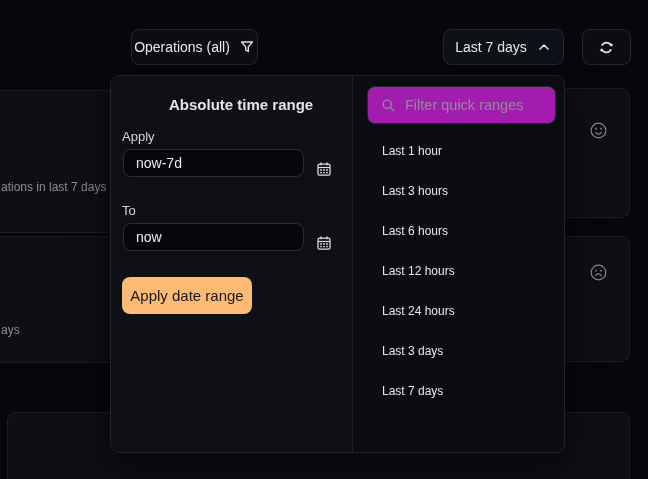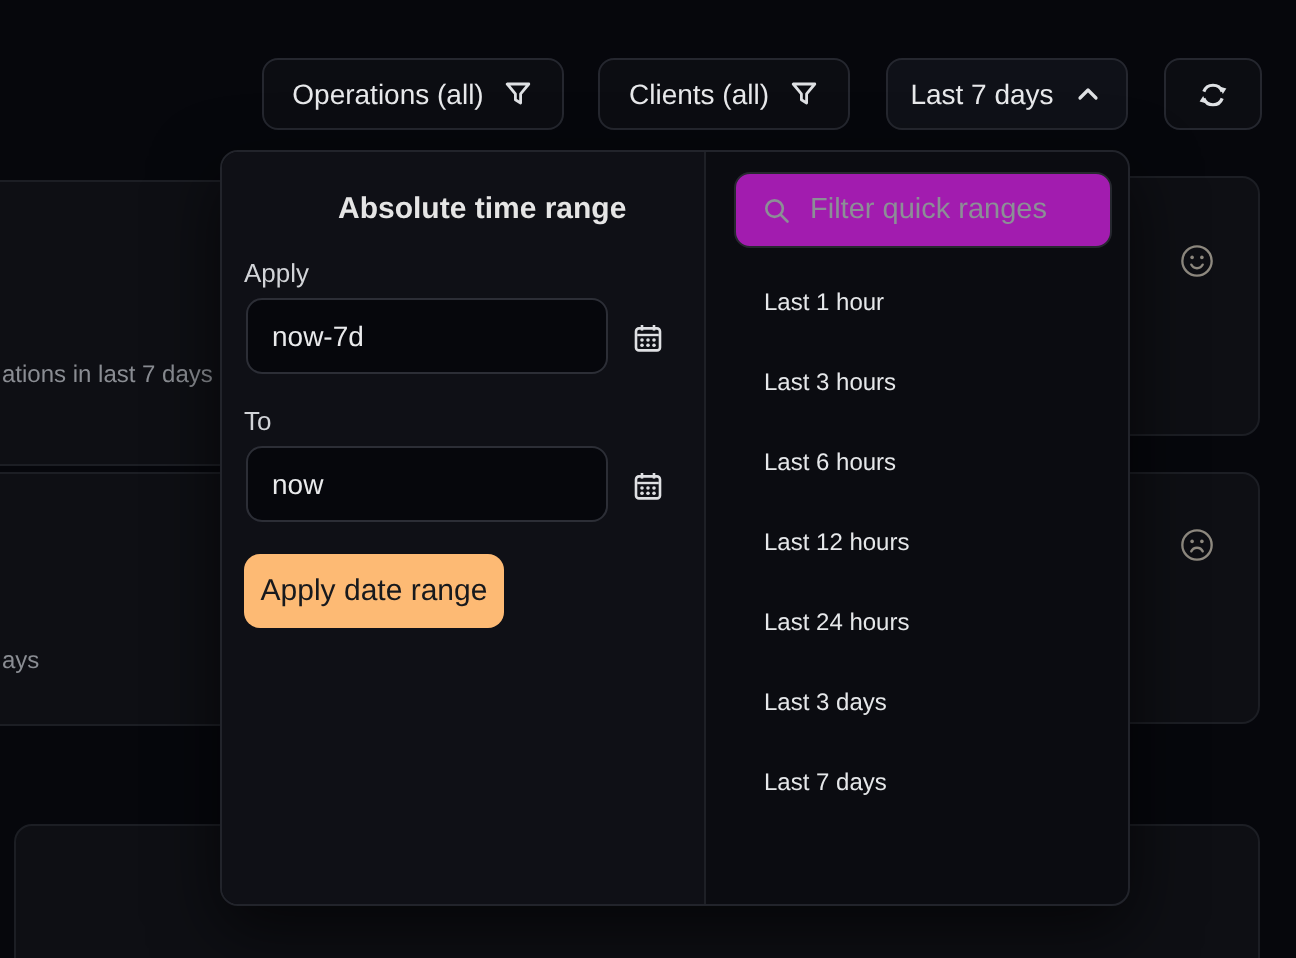--- a/index.html
+++ b/index.html
@@ -40,21 +40,21 @@
     border-radius:8px 0 0 8px;
   }
   .panel-title {
     position:absolute; left:11px; top:20px;
     color:#e5e5e5; font-size:15px; font-weight:700;margin-left:47px;
   }
   .field-label {
     position:absolute; left:11px; color:#d2d4d8; font-size:13px;
   }
   .time-input {
-    position:absolute; left:12px; width:181px; height:38px;
+    position:absolute; left:12px; width:181px; height:28px;
     background:#06070c; border:1px solid #2c2e36; border-radius:8px;
     color:#e9eaec; font-size:14px; padding:0 12px; outline:none;
     font-family:"Liberation Sans", sans-serif;
   }
   .cal-btn {
     position:absolute; left:199px; width:28px; height:26px;
     display:flex; align-items:center; justify-content:center;
     background:transparent; border:none; color:#dfe0e3; cursor:pointer;
   }
   .cal-btn svg { width:16px; height:16px; }
@@ -102,28 +102,22 @@
     <circle cx="10.3" cy="6.3" r="0.85" fill="currentColor"></circle>
     <path d="M5.3 9.7a3 3 0 0 0 5.4 0" fill="none" stroke="currentColor" stroke-width="1.1" stroke-linecap="round"></path>
   </svg>
   <svg class="bg-face" style="left:590px; top:264px;" viewBox="0 0 16 16">
     <circle cx="8" cy="8" r="6.9" fill="none" stroke="currentColor" stroke-width="1.1"></circle>
     <circle cx="5.7" cy="6.3" r="0.85" fill="currentColor"></circle>
     <circle cx="10.3" cy="6.3" r="0.85" fill="currentColor"></circle>
     <path d="M5.3 11a3 3 0 0 1 5.4 0" fill="none" stroke="currentColor" stroke-width="1.1" stroke-linecap="round"></path>
   </svg>
 
-  <div class="tb-btn" style="left:131px; width:151px;">
+  <div class="tb-btn" style="left:131px; width:127px;">
     <span>Operations (all)</span>
-    <svg class="tb-icon" viewBox="0 0 16 16">
-      <path d="M2.6 3h10.8l-4.1 4.9v4.6l-2.6-1.6V7.9z" fill="none" stroke="currentColor" stroke-width="1.4" stroke-linejoin="round"></path>
-    </svg>
-  </div>
-  <div class="tb-btn" style="left:299px; width:126px;">
-    <span>Clients (all)</span>
     <svg class="tb-icon" viewBox="0 0 16 16">
       <path d="M2.6 3h10.8l-4.1 4.9v4.6l-2.6-1.6V7.9z" fill="none" stroke="currentColor" stroke-width="1.4" stroke-linejoin="round"></path>
     </svg>
   </div>
   <div class="tb-btn active" style="left:443px; width:121px;">
     <span>Last 7 days</span>
     <svg class="tb-icon" viewBox="0 0 16 16">
       <path d="M4 10l4-4 4 4" fill="none" stroke="currentColor" stroke-width="1.6" stroke-linecap="round" stroke-linejoin="round"></path>
     </svg>
   </div>

